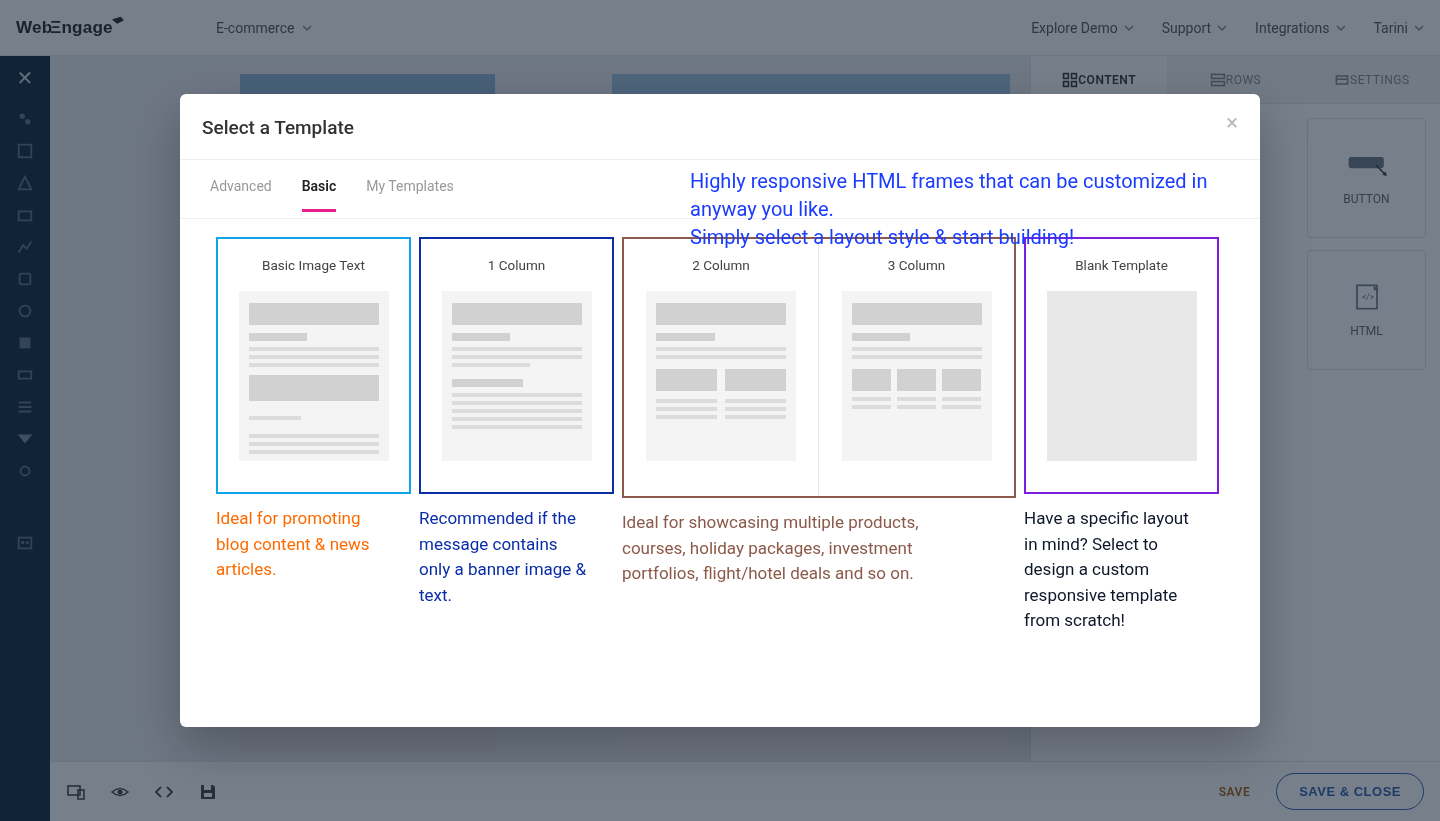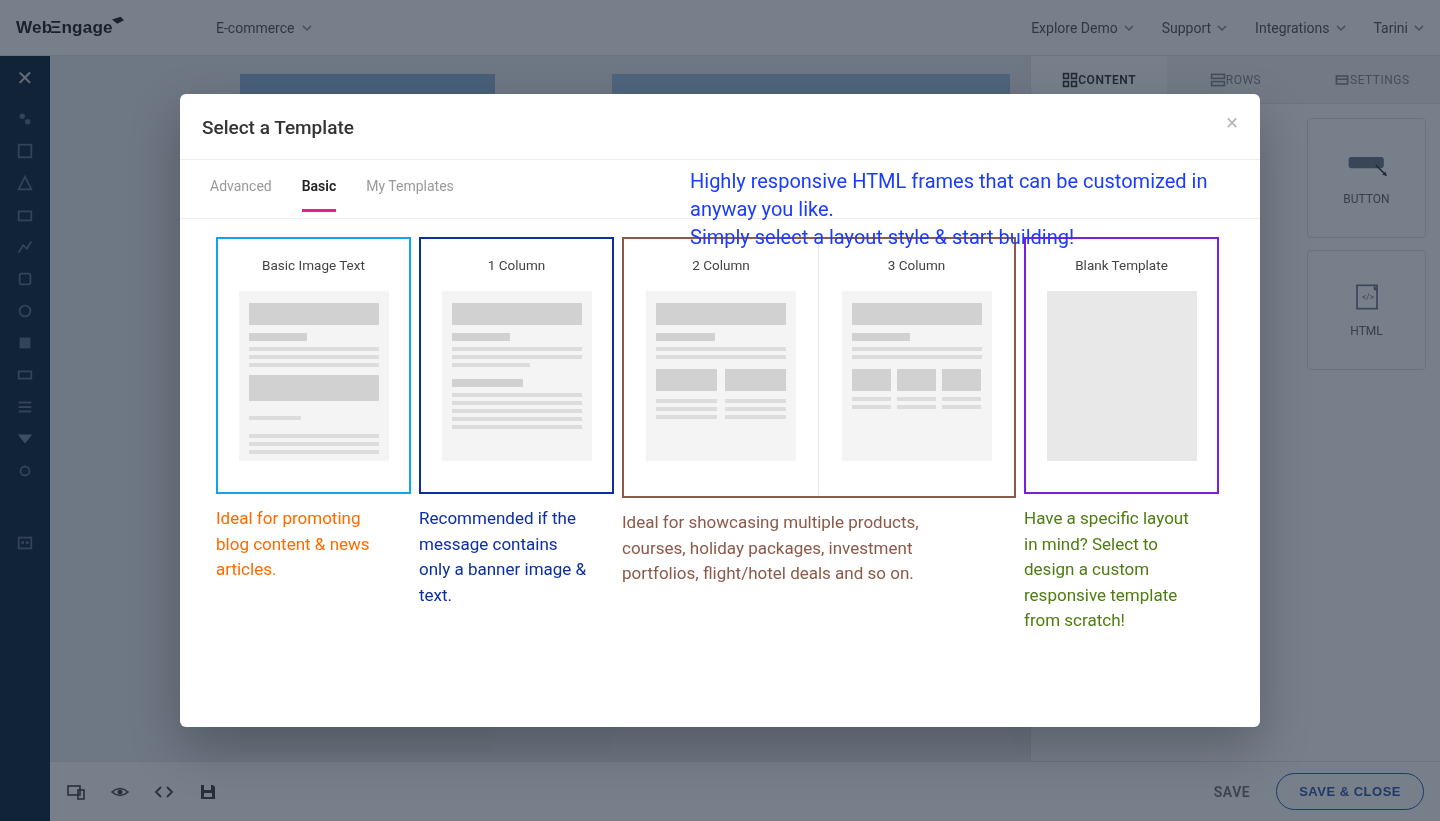--- a/index.html
+++ b/index.html
@@ -27,21 +27,21 @@
   .rtab.active { background:#fff; color:#333; font-weight:600; }
   .rtab.inactive { background:#f2f3f4; }
   .rtab svg { width:16px; height:16px; }
   .tiles { padding:14px; display:grid; grid-template-columns:1fr 1fr 1fr; gap:12px; }
   .tile { border:1px solid #e0e0e0; border-radius:4px; height:120px; display:flex; flex-direction:column; align-items:center; justify-content:center; gap:12px; font-size:12px; color:#666; cursor:pointer; }
   .tile .ticon { width:40px; height:30px; }
   
   .footer { position:absolute; left:50px; right:0; bottom:0; height:60px; background:#fff; border-top:1px solid #e5e5e5; display:flex; align-items:center; padding:0 16px; z-index:1; }
   .footer .ficon { width:20px; height:20px; margin-right:24px; cursor:pointer; color:#444; }
   .footer-right { margin-left:auto; display:flex; align-items:center; gap:26px; }
-  .btn-save { color:#737373; font-size:14px; font-weight:600; letter-spacing:.5px; cursor:pointer; }
+  .btn-save { color:#a16207; font-size:12px; font-weight:600; letter-spacing:.5px; cursor:pointer; }
   .btn-saveclose { border:1px solid #2b5baa; color:#2b5baa; font-size:13px; font-weight:600; letter-spacing:.5px; padding:10px 22px; border-radius:999px; cursor:pointer; background:#fff; }
   
   .overlay { position:absolute; inset:0; background:rgba(20,35,55,.58); z-index:5; }
   
   .modal { position:absolute; z-index:6; top:94px; left:180px; width:1080px; height:633px; background:#fff; border-radius:6px; box-shadow:0 20px 50px rgba(0,0,0,.25); display:flex; flex-direction:column; }
   .m-head { padding:22px 22px 20px; }
   .m-title { font-size:19px; color:#333; font-weight:500; }
   .m-close { position:absolute; top:18px; right:22px; font-size:22px; color:#b7b7b7; cursor:pointer; line-height:1; }
   .m-tabsbar { position:relative; border-top:1px solid #eee; border-bottom:1px solid #eee; display:flex; align-items:flex-start; gap:30px; padding:0 30px; height:60px; }
   .mtab { color:#999; font-size:14px; padding:18px 0 15px; cursor:pointer; }
@@ -62,21 +62,21 @@
   .desc { padding:12px 0 0 0; font-size:17px; line-height:1.5; width:170px; }
   .desc-wide { width:310px; }
   
   .ol-orange { border:2px solid #0ea5e9; }
   .ol-blue { border:2px solid #0a2ea8; }
   .ol-brown { border:2px solid #8b5a4a; }
   .ol-purple { border:2px solid #7a1fe0; }
   .txt-orange { color:#ff6a00; }
   .txt-blue { color:#0a2ea8; }
   .txt-brown { color:#8b5a4a; }
-  .txt-purple { color:#4d7c0f; }
+  .txt-purple { color:#0f172a; }
   .pair { display:flex; }
 </style>
 </head>
 <body>
 
 <div class="header">
   <div class="logo">
     <svg viewBox="0 0 140 32">
         <text x="0" y="22" font-family="Arial" font-size="20" font-weight="600" fill="#222">Web</text>
         <text x="40" y="22" font-family="Arial" font-size="20" font-weight="600" fill="#222">Ξngage</text>

